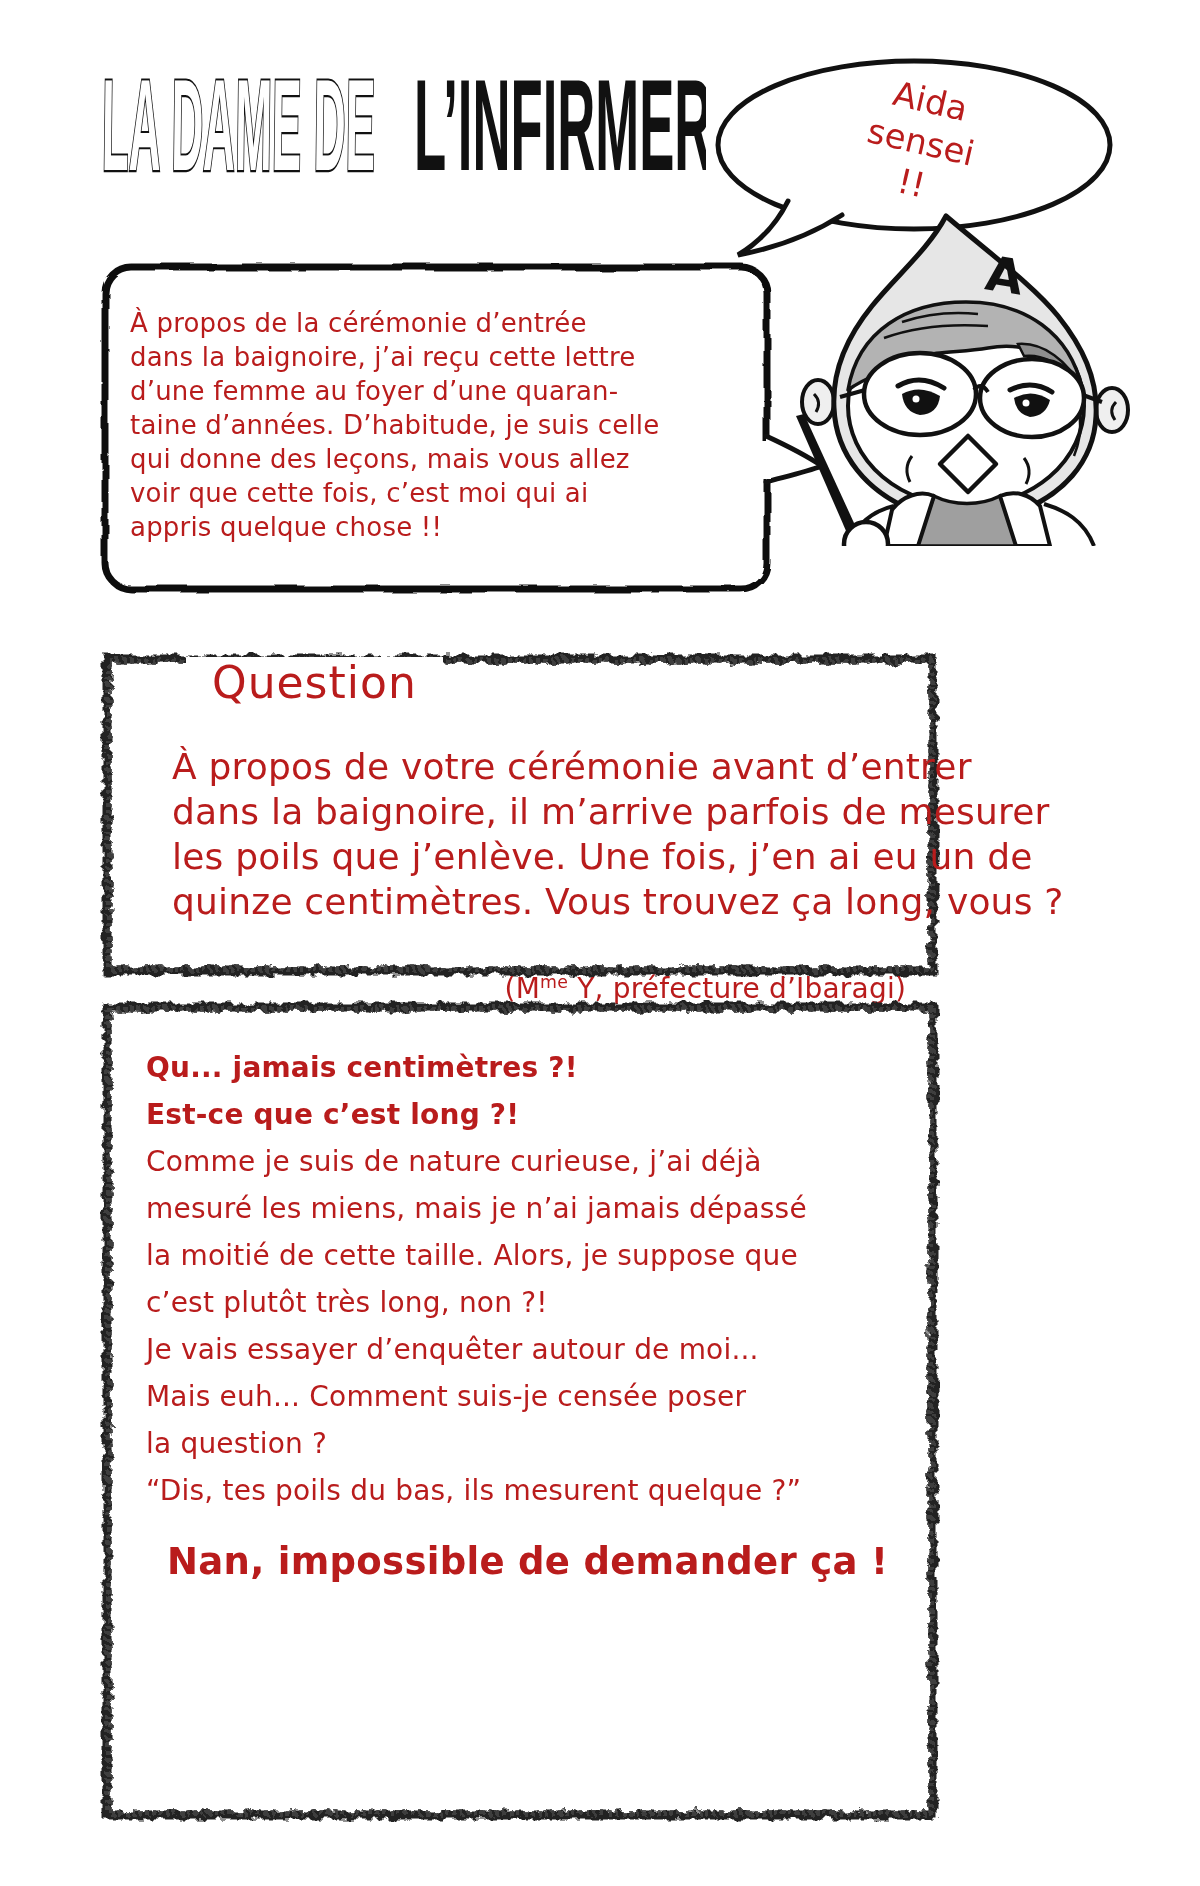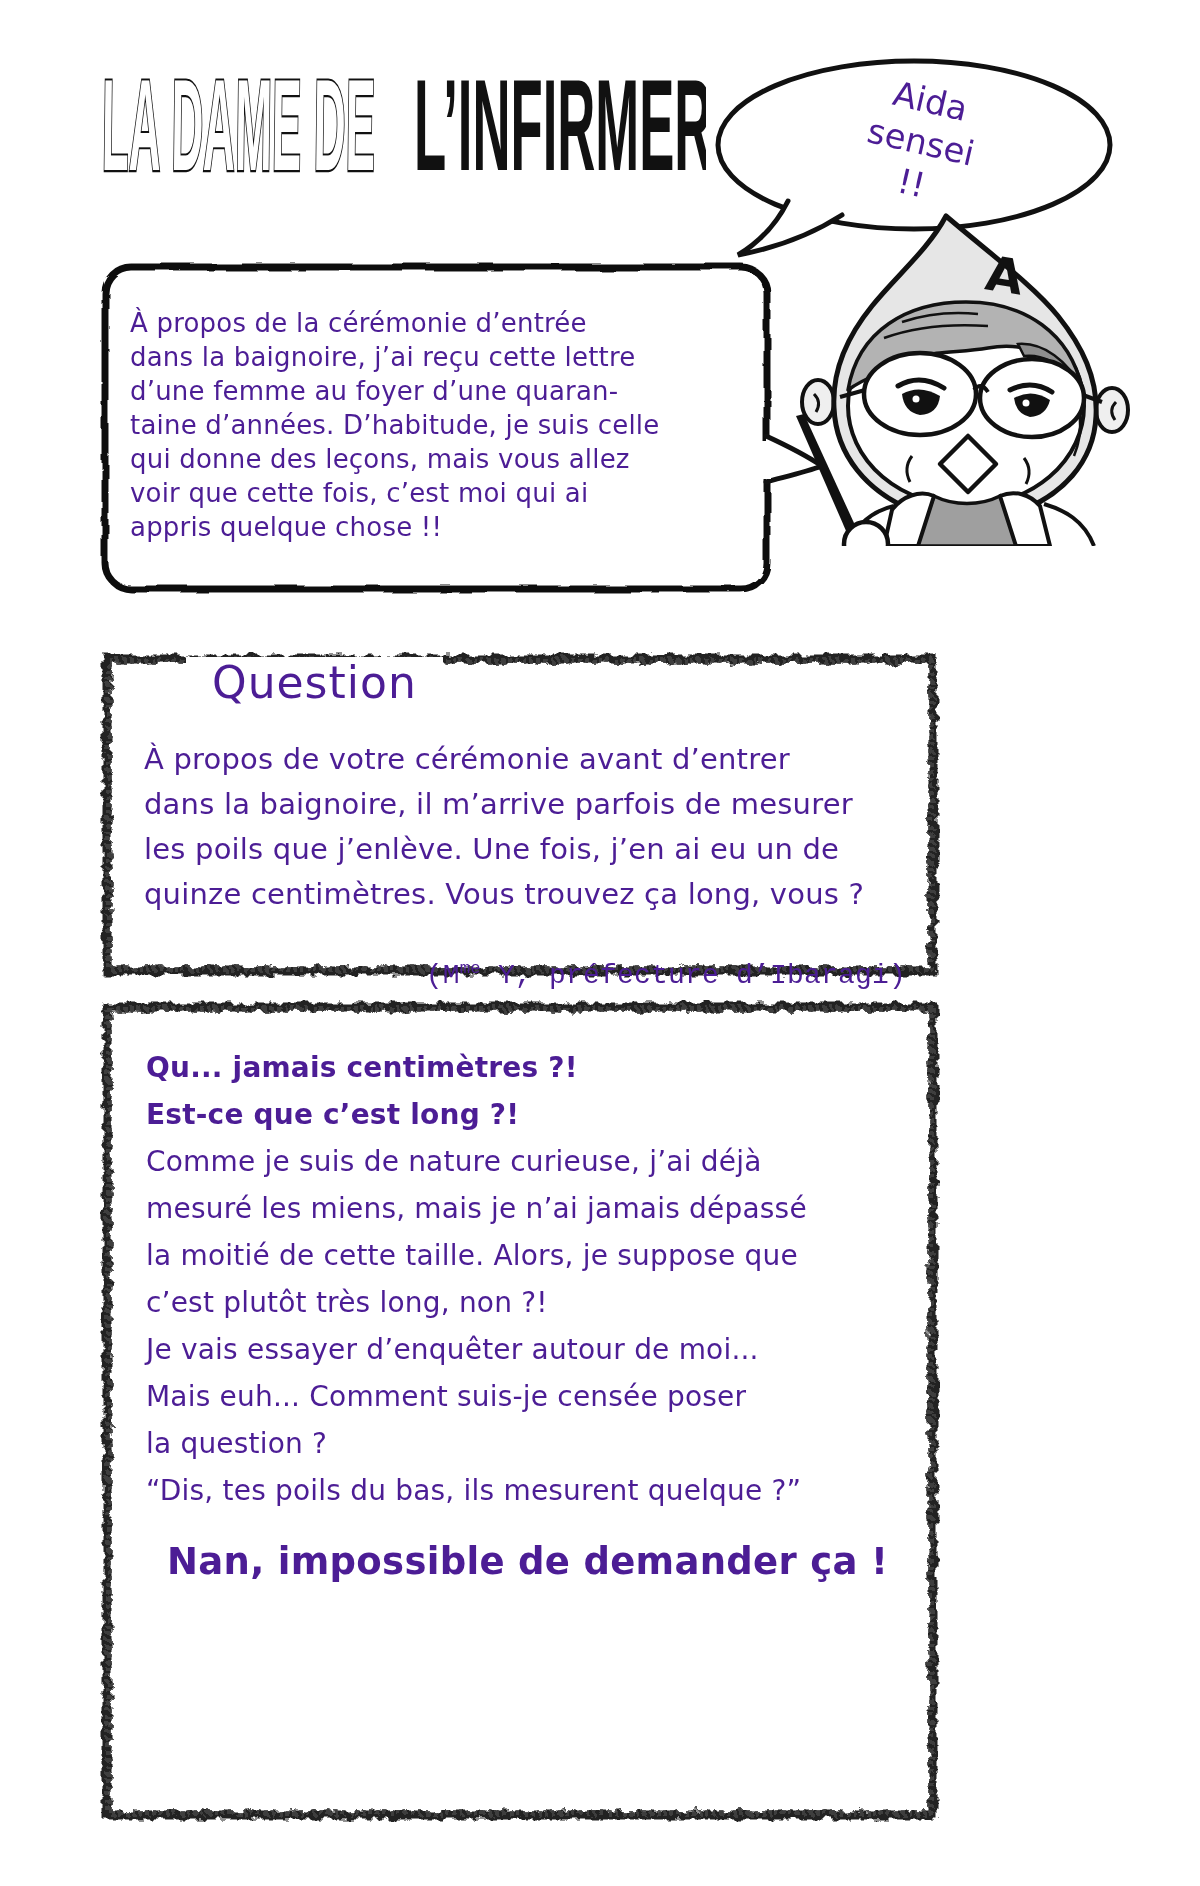--- a/index.html
+++ b/index.html
@@ -1,17 +1,17 @@
 <!DOCTYPE html>
 <html><head>
 <meta charset="utf-8">
 <style>
   html,body{margin:0;padding:0;background:#fff;}
   .page{position:relative;width:1200px;height:1886px;background:#fff;overflow:hidden;
-        font-family:"DejaVu Sans",sans-serif;color:#4c1d95;}
+        font-family:"DejaVu Sans",sans-serif;color:#b91c1c;}
 
   
   .title-svg{position:absolute;left:96px;top:58px;width:610px;height:132px;}
 
   
   .bubble{position:absolute;left:692px;top:55px;width:436px;height:210px;}
   .bubble svg{position:absolute;inset:0;width:100%;height:100%;}
   .bubble-text{position:absolute;left:104px;top:24px;width:250px;text-align:center;
                font-size:34px;line-height:42px;white-space:pre-line;
                transform:rotate(13deg);font-weight:400;}
@@ -26,22 +26,22 @@
   
   .character{position:absolute;left:688px;top:210px;width:448px;height:336px;}
 
   
   .q-box{position:absolute;left:100px;top:652px;width:840px;height:326px;}
   .a-box{position:absolute;left:100px;top:1000px;width:840px;height:822px;}
   .rough-svg{position:absolute;inset:0;width:100%;height:100%;}
   .q-header{position:absolute;top:-32px;left:86px;background:#fff;padding:0 26px;
             font-size:44px;font-weight:400;letter-spacing:1px;z-index:2;}
   .q-content{position:absolute;left:44px;top:56px;right:34px;}
-  .q-text{font-size:29px;line-height:45px;white-space:pre;letter-spacing:.2px;}
-  .q-attr{text-align:right;font-size:28px;line-height:45px;margin-top:2px;letter-spacing:.2px;font-family:Liberation Mono, monospace;}
+  .q-text{font-size:36px;line-height:45px;white-space:pre;letter-spacing:.2px;margin-left:28px;}
+  .q-attr{text-align:right;font-size:28px;line-height:45px;margin-top:2px;letter-spacing:.2px;}
   .q-attr sup{font-size:.62em;vertical-align:super;}
 
   .a-content{position:absolute;left:46px;top:44px;right:20px;}
   .a-block{font-size:28px;line-height:47px;white-space:pre;letter-spacing:.2px;}
   .a-bold{font-weight:700;}
   .a-conclusion{margin-top:26px;font-size:37px;font-weight:700;white-space:pre;letter-spacing:.3px;margin-left:21px;}
 </style>
 </head>
 <body>
 

